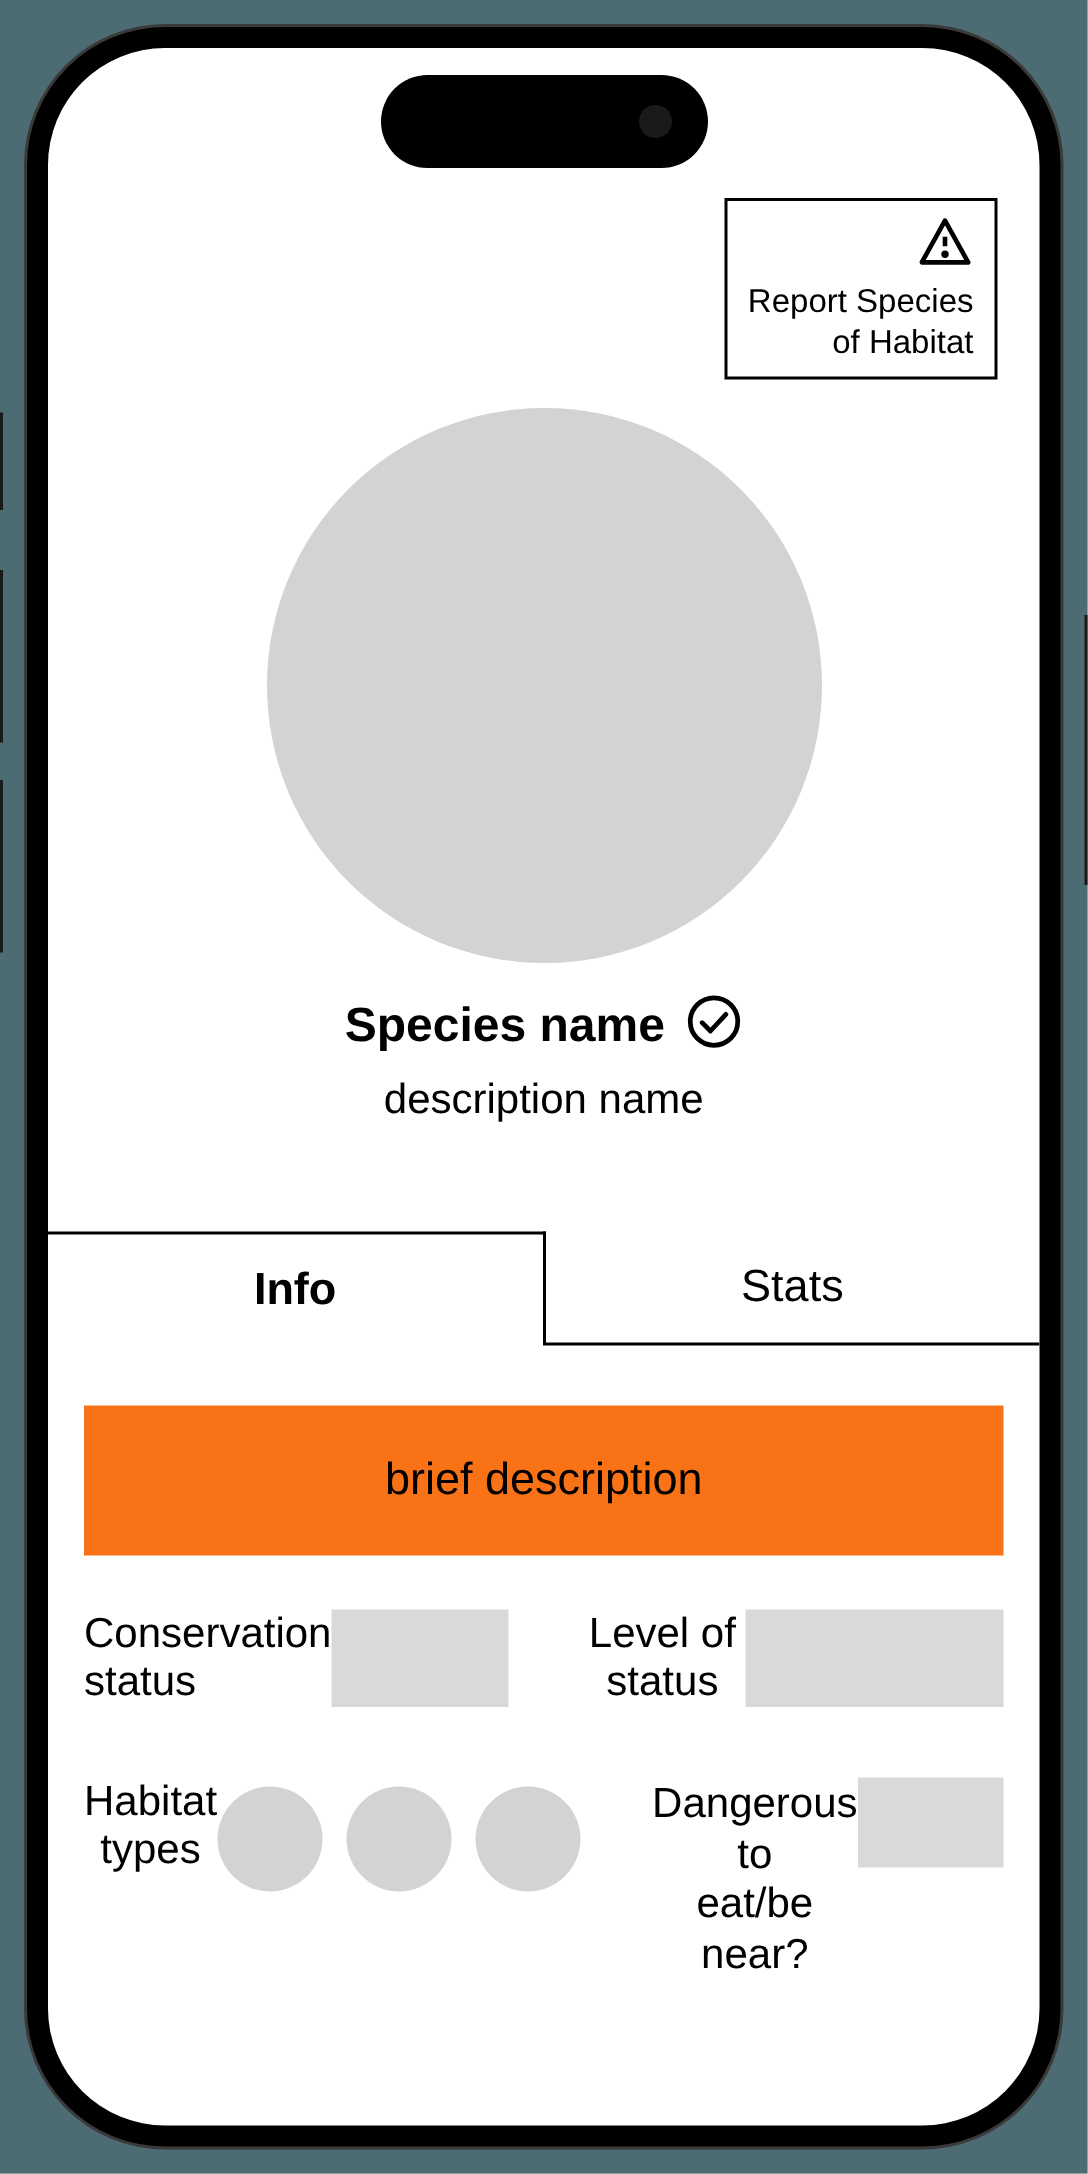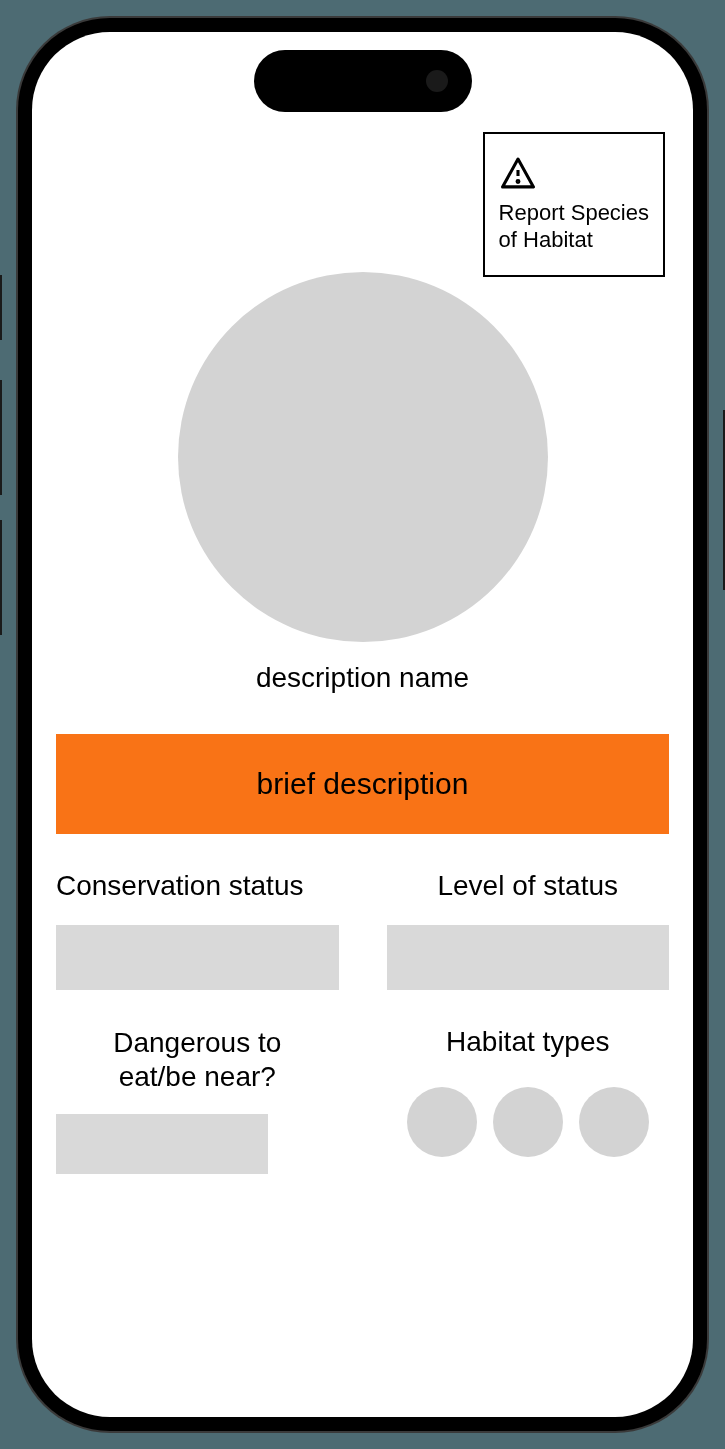--- a/index.html
+++ b/index.html
@@ -99,24 +99,24 @@
     }
     .content {
       padding-top: 100px;
       height: 100%;
     }
     .report-box {
       position: absolute;
       top: 100px;
       right: 28px;
       border: 2px solid #000;
-      padding: 22px 14px;
+      padding: 10px 14px;
       display: flex;
       flex-direction: column;
-      align-items: flex-start;
+      align-items: flex-end;
       background: #fff;
       text-align: center;
       font-size: 22px;
       line-height: 1.2;
       cursor: pointer;
     }
     .report-box svg {
       width: 38px;
       height: 34px;
       margin-bottom: 4px;
@@ -191,22 +191,21 @@
       font-size: 30px;
     }
     .two-col {
       display: flex;
       gap: 48px;
       margin-top: 36px;
     }
     .col {
       flex: 1;
       display: flex;
-      flex-direction: column;
-      gap: 11px;
+      flex-direction: row;
     }
     .col-label {
       font-size: 28px;
       margin-bottom: 12px;
       text-align: left;
     }
     .col-label-center {
       text-align: center;
     }
     .placeholder-box {
@@ -264,55 +263,72 @@
               <line x1="12" y1="9" x2="12" y2="13"></line>
               <circle cx="12" cy="16.5" r="0.6" fill="#000"></circle>
             </svg>
           </span>
           <span>Report Species</span>
           <span>of Habitat</span>
         </div>
 
         <div class="avatar-circle"></div>
 
+        <div class="name-row">
+          <span class="species-name">Species name</span>
+          <span>
+            <svg class="check-icon" viewBox="0 0 24 24" fill="none" stroke="#000" stroke-width="2">
+              <circle cx="12" cy="12" r="10"></circle>
+              <path d="M7 12.5 L10.5 16 L17 9" stroke-linecap="round" stroke-linejoin="round"></path>
+            </svg>
+          </span>
+        </div>
 
         <div class="scientific-name">description name</div>
 
+        <div class="tabs">
+          <div class="tab tab-active">
+            <span>Info</span>
+          </div>
+          <div class="tab tab-inactive">
+            <span>Stats</span>
+          </div>
+        </div>
 
         <div class="info-section">
           <div class="description-block">
             <span>brief description</span>
           </div>
 
           <div class="two-col">
             <div class="col">
               <div class="col-label">Conservation status</div>
               <div class="placeholder-box"></div>
             </div>
             <div class="col">
               <div class="col-label col-label-center">Level of status</div>
               <div class="placeholder-box"></div>
             </div>
           </div>
 
           <div class="two-col-2">
             <div class="col">
-              <div class="danger-label">
-                <span>Dangerous to</span><br>
-                <span>eat/be near?</span>
-              </div>
-              <div class="placeholder-box-small"></div>
-            </div>
-            <div class="col">
               <div class="col-label col-label-center">Habitat types</div>
               <div class="habitat-circles">
                 <div class="habitat-circle"></div>
                 <div class="habitat-circle"></div>
                 <div class="habitat-circle"></div>
               </div>
             </div>
+            <div class="col">
+              <div class="danger-label">
+                <span>Dangerous to</span><br>
+                <span>eat/be near?</span>
+              </div>
+              <div class="placeholder-box-small"></div>
+            </div>
           </div>
         </div>
 
       </div>
     </div>
   </div>
 </div>
 
 </body></html>

